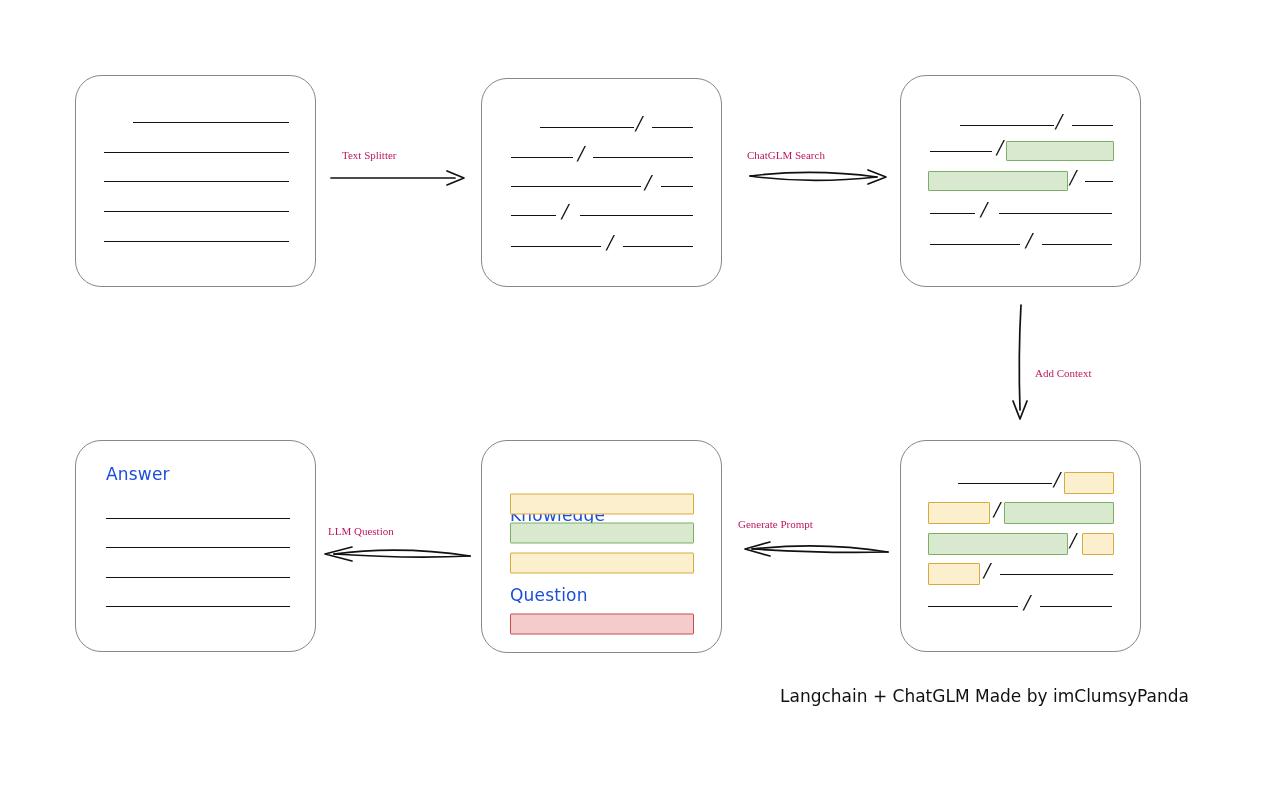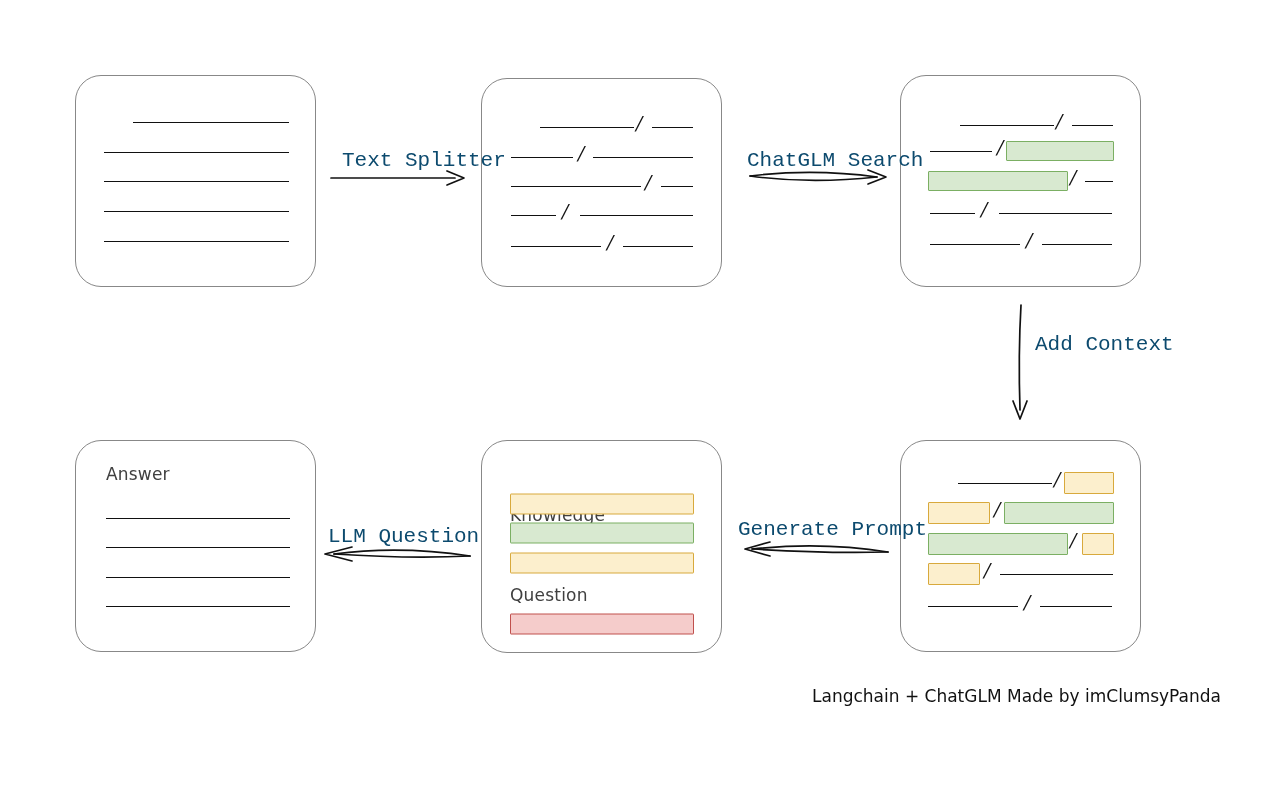--- a/index.html
+++ b/index.html
@@ -28,21 +28,21 @@
     box-sizing: border-box;
     border: 1.3px solid #888888;
     border-radius: 26px;
     background: #ffffff;
   }
 
   .node-title {
     position: absolute;
     font-size: 17px;
     font-family: "DejaVu Sans", sans-serif;
-    color: #404040;
+    color: #1d4ed8;
     letter-spacing: 0.2px;
     white-space: nowrap;
   }
 
   
   .rule {
     position: absolute;
     height: 0;
     border-top: 1.6px solid #111111;
   }
@@ -61,24 +61,24 @@
     transform: translateY(-50%);
     border-radius: 1px;
   }
   .chip.green  { background: #D8E9D0; border: 1.4px solid #7BAF63; }
   .chip.yellow { background: #FCEFCD; border: 1.4px solid #D8A93C; }
   .chip.red    { background: #F5CCCB; border: 1.4px solid #C0504D; }
 
   
   .edge-label {
     position: absolute;
-    font-size: 21px;
-    color: #0c4a6e;
+    font-size: 11px;
+    color: #be185d;
     white-space: nowrap;
-    font-family: Liberation Mono, monospace;
+    font-family: Liberation Serif, serif;
   }
 
   .footer-note {
     position: absolute;
     font-size: 17px;
     color: #111111;
     white-space: nowrap;
     font-family: "DejaVu Sans", sans-serif;
   }
 
@@ -192,19 +192,19 @@
       <div class="node-title" style="left: 106px; top: 464px;">Answer</div>
       <div class="rule" style="left: 106px; top: 518px; width: 184px;"></div>
       <div class="rule" style="left: 106px; top: 547px; width: 184px;"></div>
       <div class="rule" style="left: 106px; top: 577px; width: 184px;"></div>
       <div class="rule" style="left: 106px; top: 606px; width: 184px;"></div>
     </div>
 
   <div id="edge-labels-layer">
       <div class="edge-label" style="left: 342px; top: 149px;">Text Splitter</div>
       <div class="edge-label" style="left: 747px; top: 149px;">ChatGLM Search</div>
-      <div class="edge-label" style="left: 1035px; top: 333px;">Add Context</div>
+      <div class="edge-label" style="left: 1035px; top: 367px;">Add Context</div>
       <div class="edge-label" style="left: 738px; top: 518px;">Generate Prompt</div>
       <div class="edge-label" style="left: 328px; top: 525px;">LLM Question</div>
     </div>
 
-  <div class="footer-note" style="left:812px; top:686px;">Langchain + ChatGLM Made by imClumsyPanda</div>
+  <div class="footer-note" style="left:780px; top:686px;">Langchain + ChatGLM Made by imClumsyPanda</div>
 </div>
 
 </body></html>

